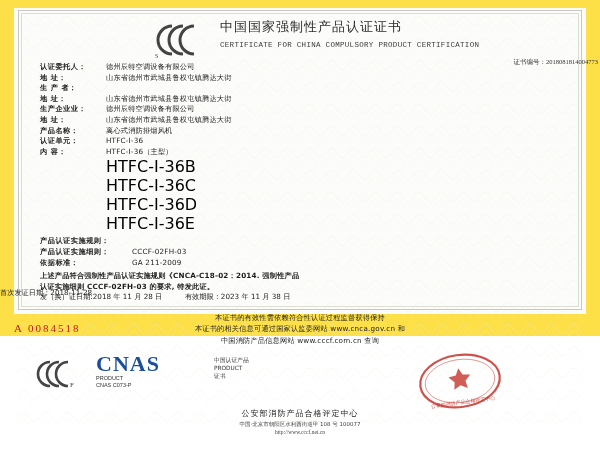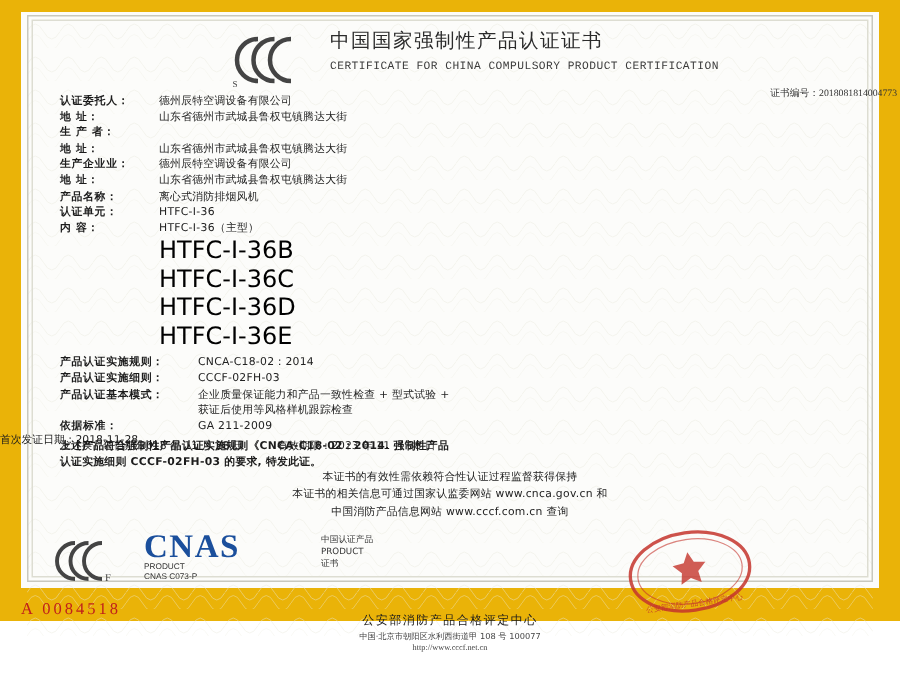--- a/index.html
+++ b/index.html
@@ -4,22 +4,22 @@
 <style>
   html,body{margin:0;padding:0;}
   body{
     width:600px;height:450px;
     background:#ffffff;
     font-family:"DejaVu Sans","Liberation Sans",sans-serif;
     overflow:hidden;
   }
   #cert{
     position:relative;
-    width:600px;height:414px;
-    background:#eab308;
+    width:600px;height:336px;
+    background:#fde047;
     box-sizing:border-box;
   }
   
   .paper{
     position:absolute;
     left:14px;top:8px;right:14px;bottom:22px;
     background:#fcfcfa;
     box-sizing:border-box;
   }
   .border-outer{
@@ -234,33 +234,24 @@
     </div>
     <div class="indent sl">HTFC-Ⅰ-36B</div>
     <div class="indent sl">HTFC-Ⅰ-36C</div>
     <div class="indent sl">HTFC-Ⅰ-36D</div>
     <div class="indent sl">HTFC-Ⅰ-36E</div>
 
     <div class="spacer"></div>
 
     <div class="row">
       <span class="lbl wide">产品认证实施规则：</span>
-      <span class="val">CNCA-C18-02：2014</span>
     </div>
     <div class="row">
       <span class="lbl wide">产品认证实施细则：</span>
       <span class="val">CCCF-02FH-03</span>
-    </div>
-    <div class="row">
-      <span class="lbl wide">产品认证基本模式：</span>
-      <span class="val">企业质量保证能力和产品一致性检查 + 型式试验 +</span>
-    </div>
-    <div class="row">
-      <span class="lbl wide"></span>
-      <span class="val">获证后使用等风格样机跟踪检查</span>
     </div>
     <div class="row">
       <span class="lbl wide">依据标准：</span>
       <span class="val">GA 211-2009</span>
     </div>
 
     <div class="spacer"></div>
 
     <div class="para b">上述产品符合强制性产品认证实施规则《CNCA-C18-02：2014. 强制性产品</div>
     <div class="para b">认证实施细则 CCCF-02FH-03 的要求, 特发此证。</div>

